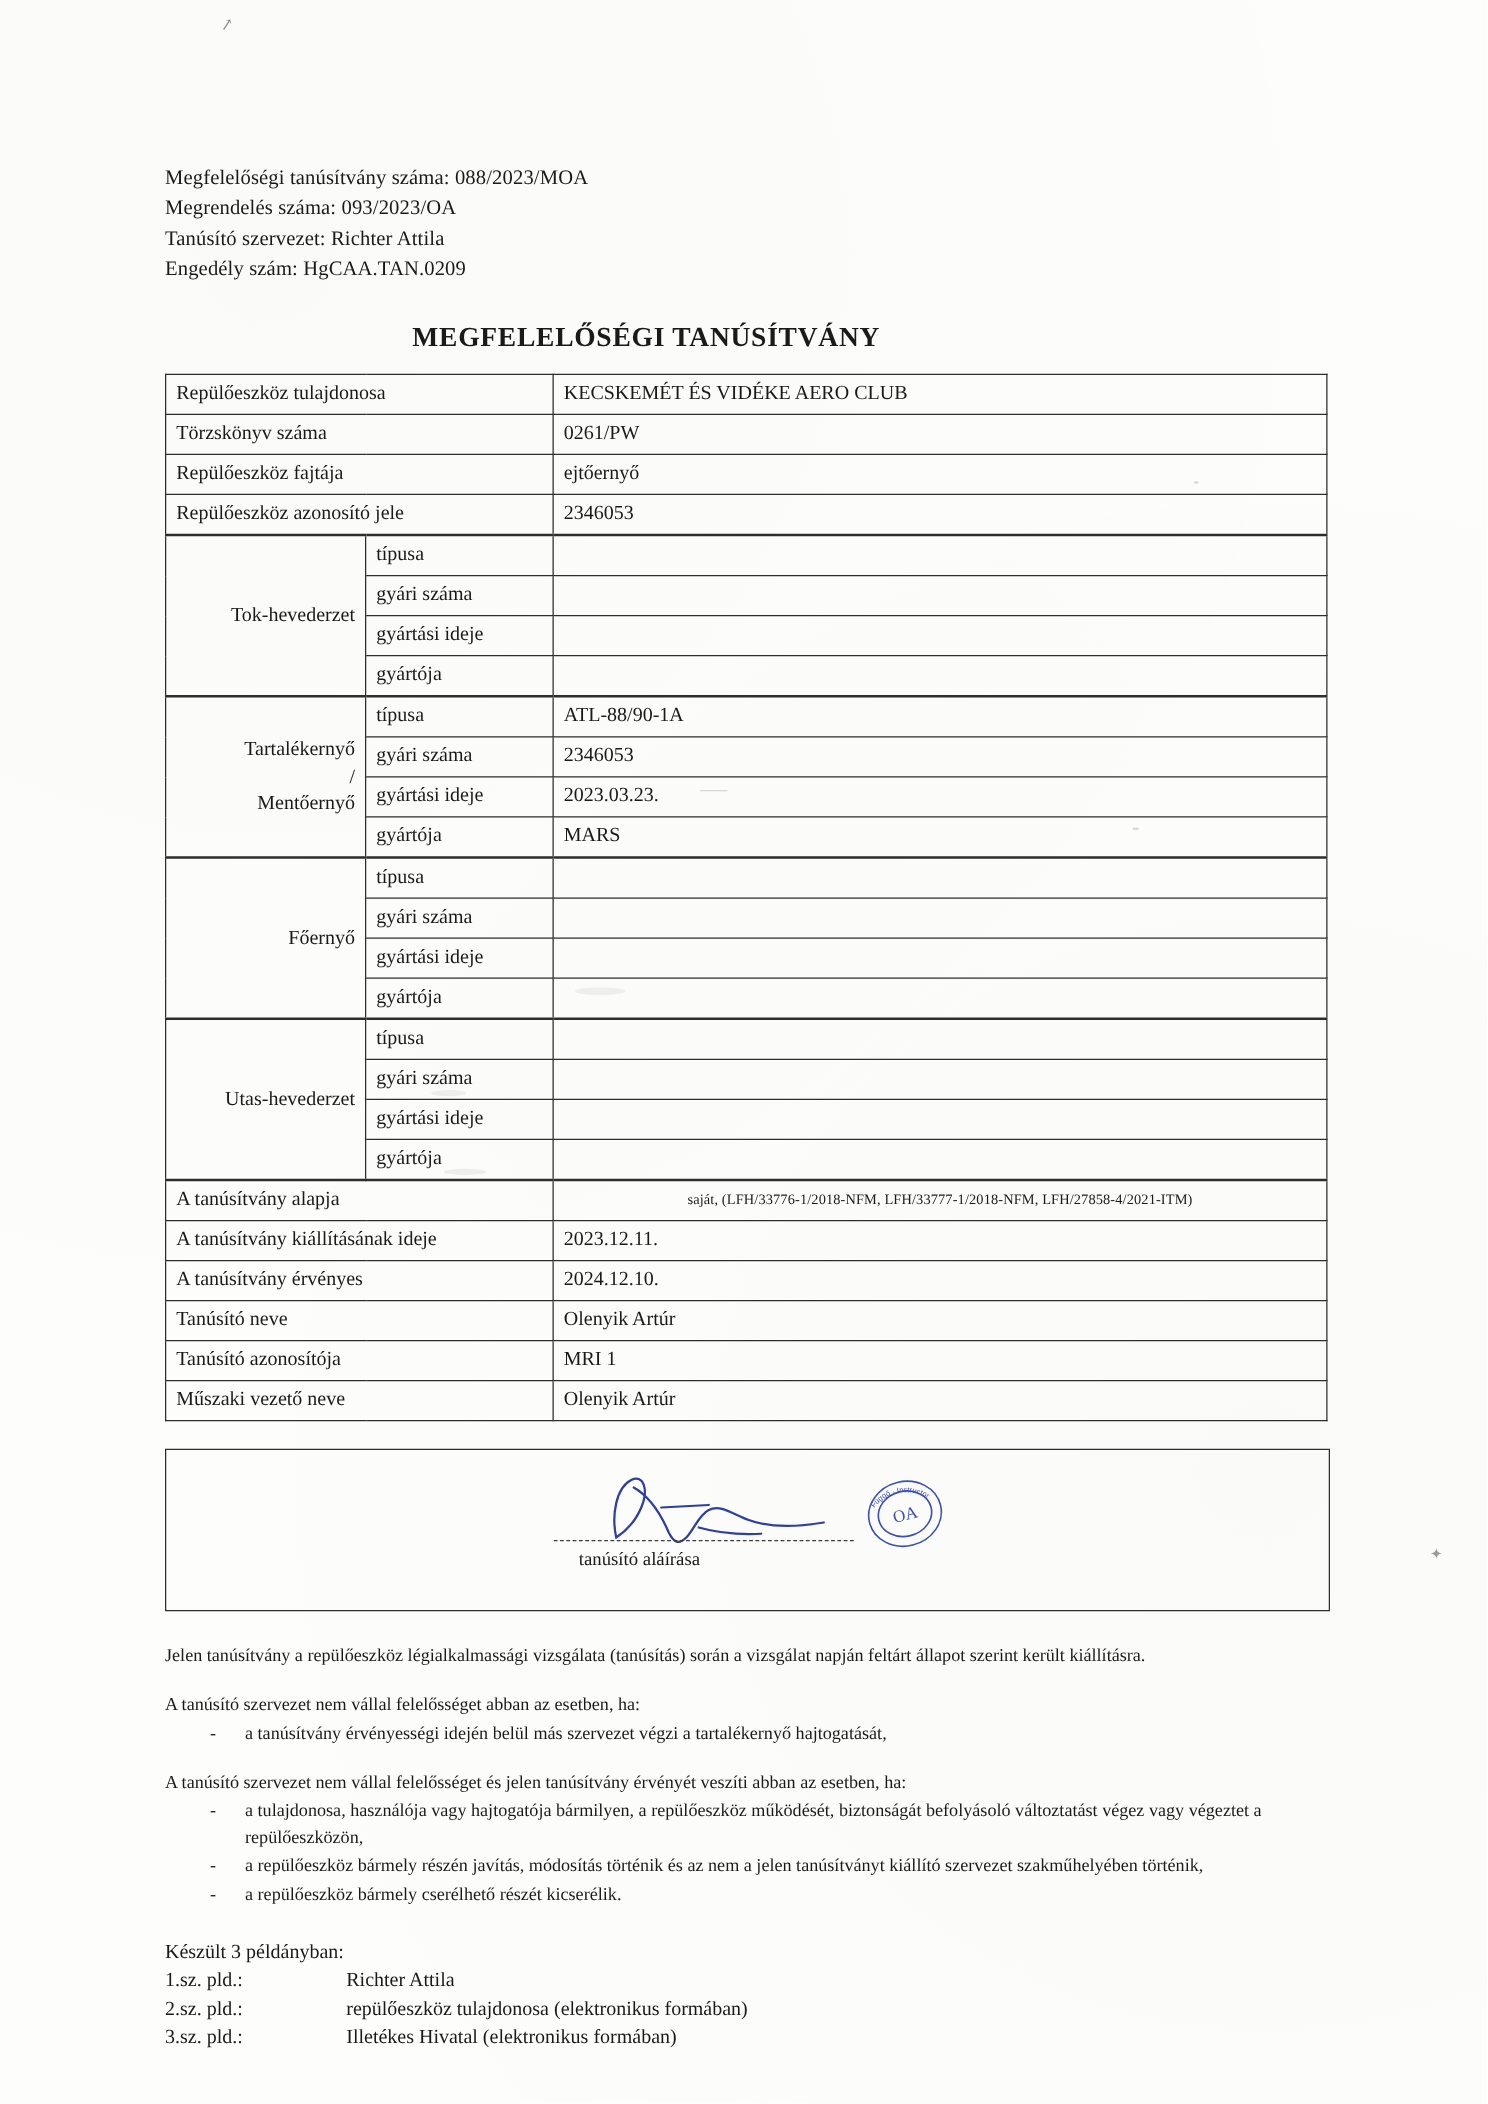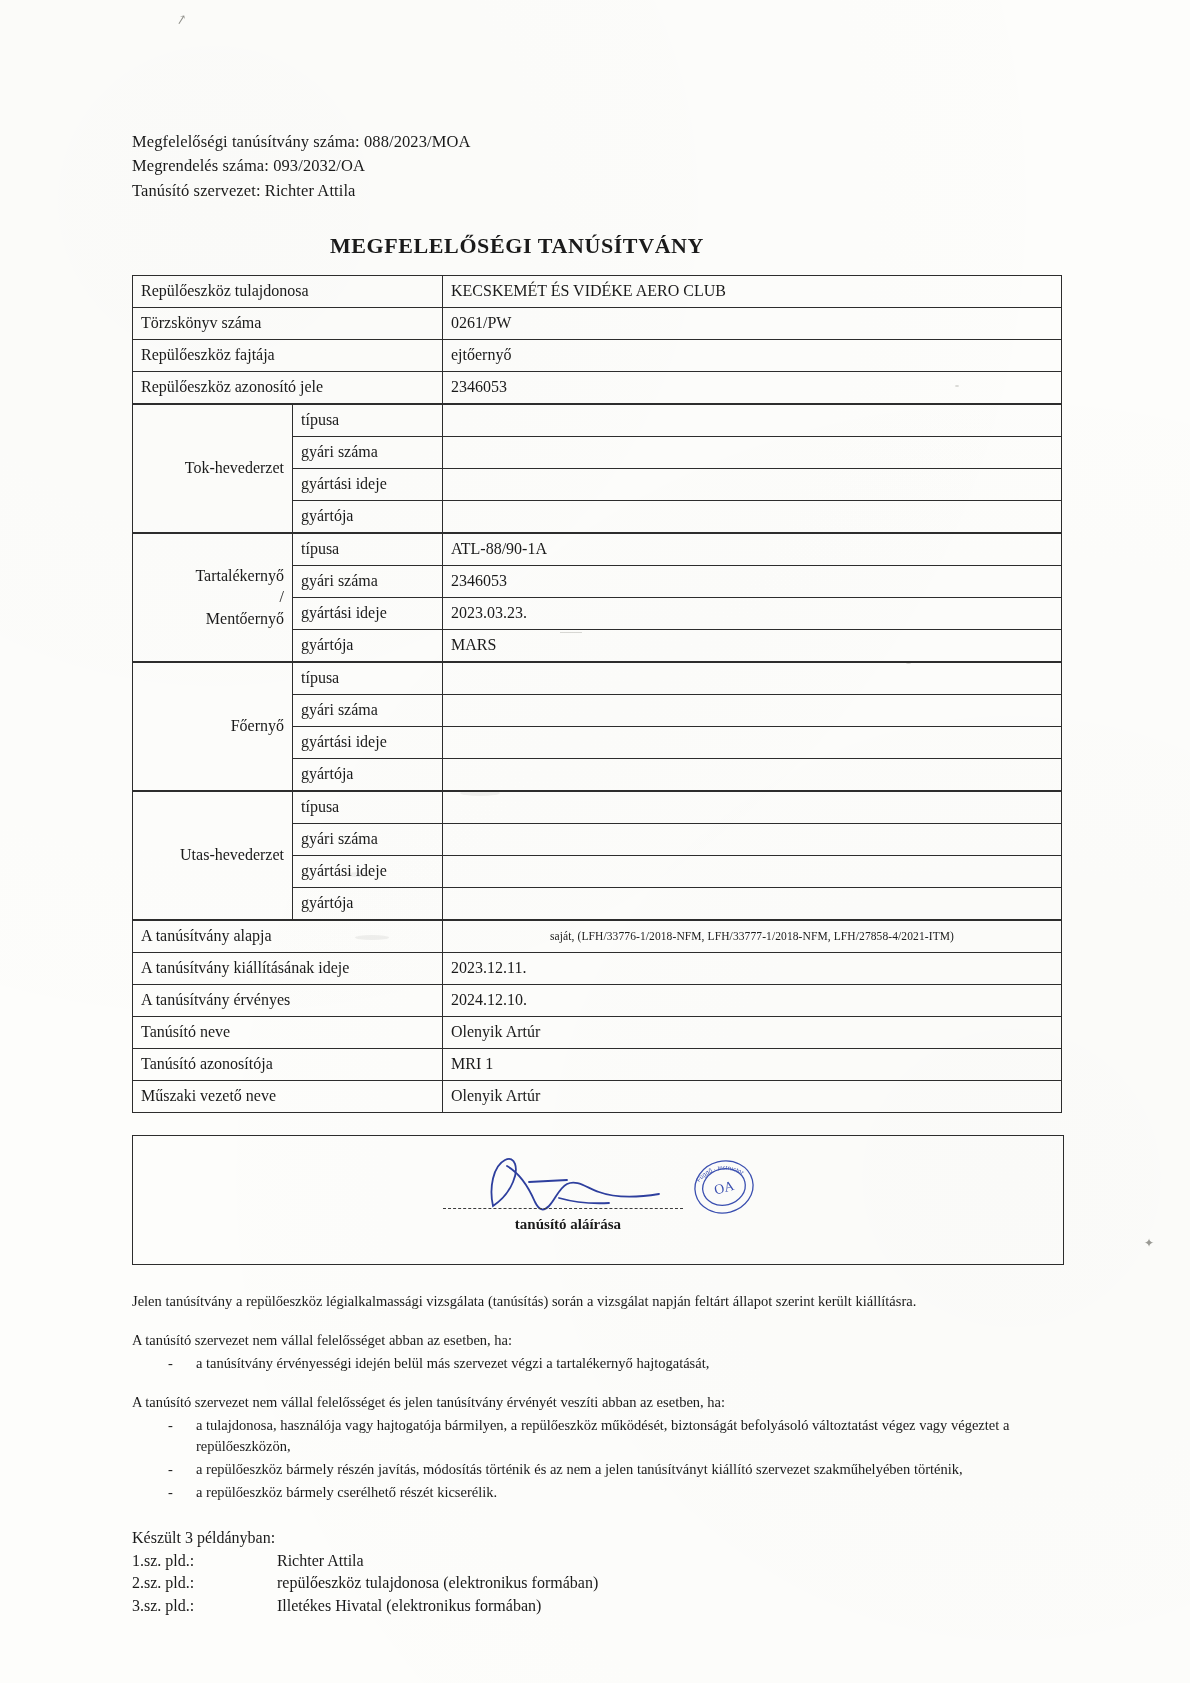--- a/index.html
+++ b/index.html
@@ -108,23 +108,21 @@
     left: 310px;
     top: 72px;
     width: 240px;
     border-top: 1px dashed #3b3b3b;
   }
   .sig-caption {
     position: absolute;
     left: 330px;
     top: 80px;
     width: 210px;
-    text-align: center;
     font-size: 15px;
-    font-weight: bold;
   }
   .sig-ink {
     position: absolute;
     left: 330px;
     top: 12px;
     width: 260px;
     height: 78px;
   }
   .stamp {
     position: absolute;
@@ -199,22 +197,23 @@
   <div class="speck" style="left:906px; top:662px; width:5px; height:2px;"></div>
   <div class="speck" style="left:560px; top:632px; width:22px; height:1px; border-radius:0;"></div>
   <div class="speck" style="left:460px; top:790px; width:40px; height:6px; opacity:.18;"></div>
   <div class="speck" style="left:345px; top:872px; width:28px; height:5px; opacity:.2;"></div>
   <div class="speck" style="left:355px; top:935px; width:34px; height:5px; opacity:.2;"></div>
 
   <div class="content">
 
     <div class="header-lines">
       <div>Megfelelőségi tanúsítvány száma: 088/2023/MOA</div>
-      <div>Megrendelés száma: 093/2032/OA</div>
+      <div>Megrendelés száma: 093/2023/OA</div>
       <div>Tanúsító szervezet: Richter Attila</div>
+      <div>Engedély szám: HgCAA.TAN.0209</div>
     </div>
 
     <div class="doc-title">MEGFELELŐSÉGI TANÚSÍTVÁNY</div>
 
     <table class="cert">
       <colgroup>
         <col style="width:160px;">
         <col style="width:150px;">
         <col>
       </colgroup>

